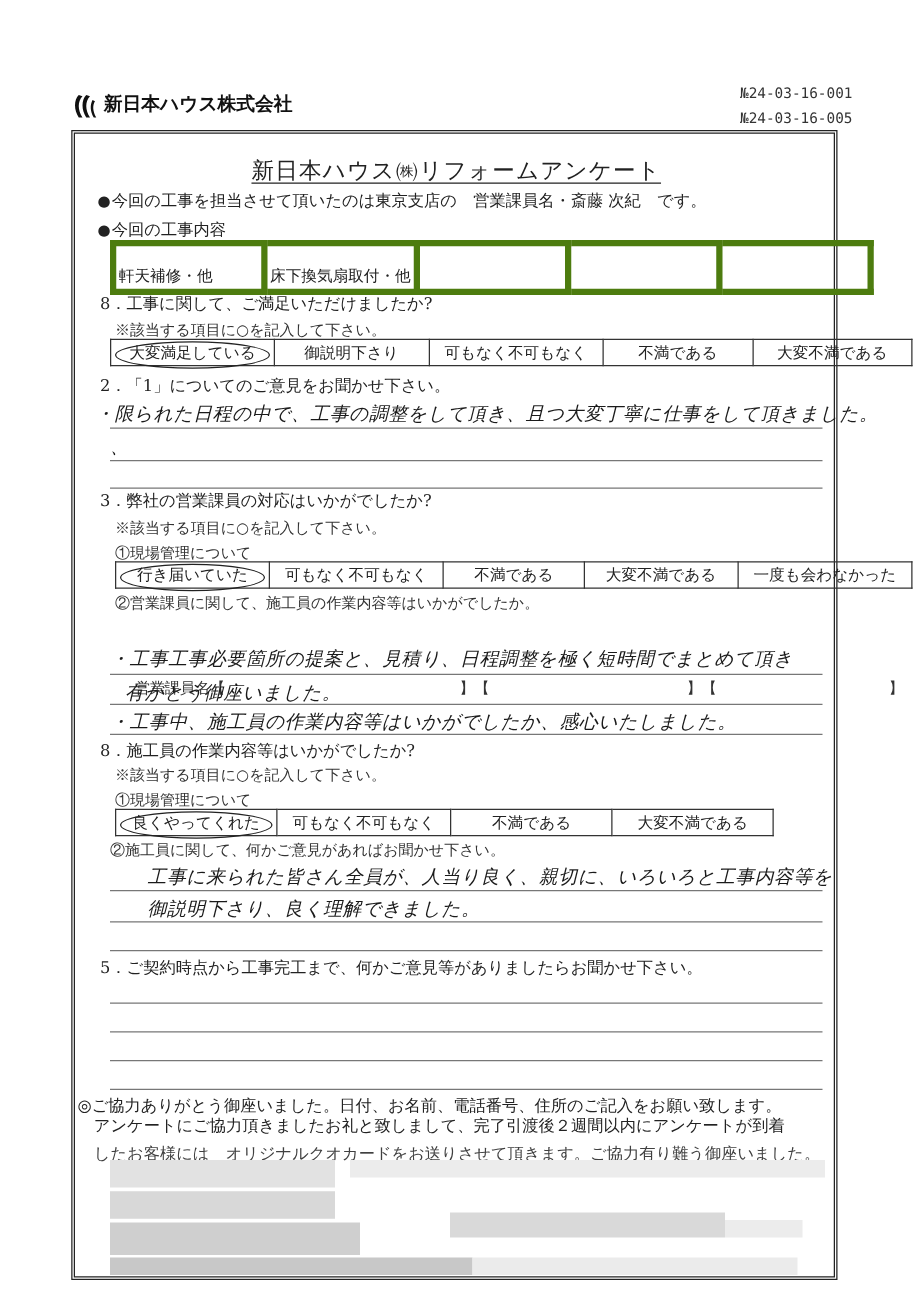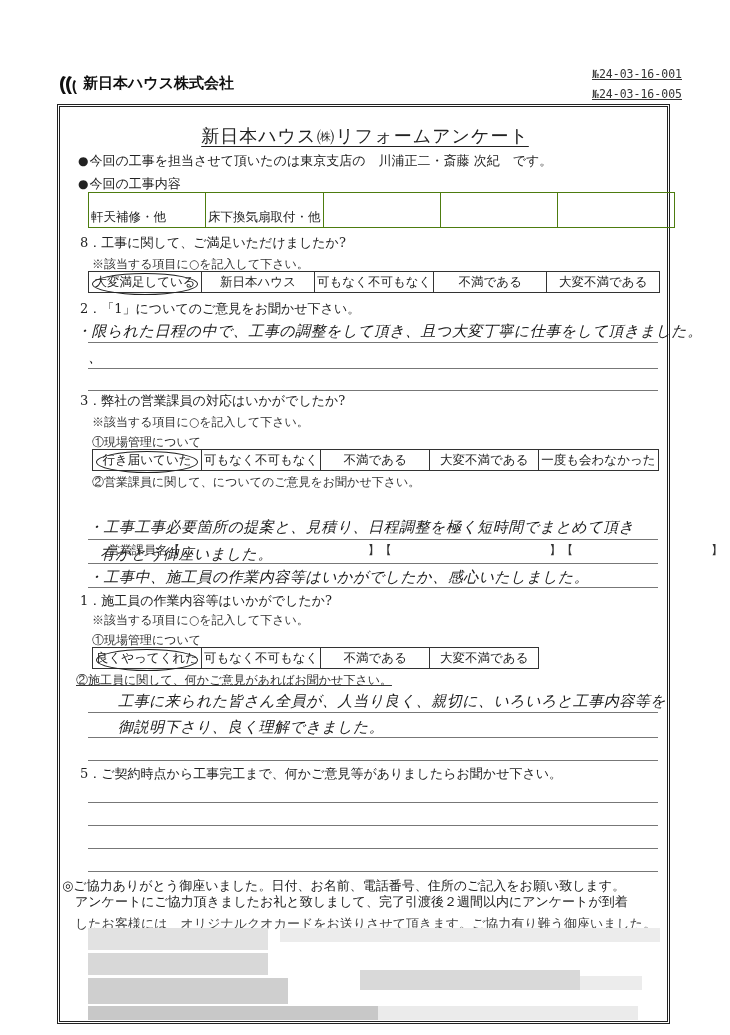--- a/index.html
+++ b/index.html
@@ -10,45 +10,45 @@
   }
   .logo {
     position: absolute; left: 57px; top: 74px; display: flex; align-items: flex-start;
     font-family: "DejaVu Sans", "Liberation Sans", sans-serif; font-size: 15px; font-weight: bold; color: #111;
   }
   .logo .mark { width: 22px; height: 22px; margin-right: 4px; }
   .docno {
     position: absolute; right: 48px; top: 64px; text-align: right;
     font-family: "DejaVu Sans Mono", "Liberation Mono", monospace; font-size: 11.5px; color: #333; line-height: 20px;
   }
-  .docno div { text-decoration: underline; }
+  .docno div { }
   .frame {
     position: absolute; left: 57px; top: 104px; width: 613px; height: 920px;
     border: 3px double #222; box-sizing: border-box;
   }
   .title {
     position: absolute; left: 0; right: 0; top: 124px; text-align: center;
     font-size: 18px; letter-spacing: 1px;
   }
   .title span { text-decoration: underline; text-underline-offset: 4px; font-family: Liberation Serif, serif; }
   .line { position: absolute; font-size: 13px; white-space: nowrap; }
   .sub { font-size: 12px; color: #333; }
   .bullet::before { content: "●"; font-size: 12px; margin-right: 1px; }
   table.opts { position: absolute; border-collapse: collapse; font-size: 12.5px; }
   table.opts td {
-    border: 1px solid #333; height: 20px; text-align: center; padding: 0 2px; white-space: nowrap;
+    border: 1px solid #333; height: 20px; text-align: center; padding: 0 12px; white-space: nowrap;
   }
   table.opts td.circled { position: relative; }
   table.opts td.circled::after {
     content: ""; position: absolute; left: 3px; right: 3px; top: 1px; bottom: -3px;
     border: 1.5px solid #222; border-radius: 50%;
   }
   table.work { position: absolute; left: 88px; top: 192px; border-collapse: collapse; font-size: 12.5px; }
   table.work td {
-    border: 1px solid #4d7c0f; width: 112px; height: 33px; vertical-align: bottom; padding: 0 2px 1px 2px; white-space: nowrap;
+    border: 5px solid #4d7c0f; width: 112px; height: 33px; vertical-align: bottom; padding: 0 2px 1px 2px; white-space: nowrap;
   }
   .rule { position: absolute; left: 88px; width: 570px; border-top: 1px solid #777; }
   .hand {
     position: absolute; white-space: nowrap;
     font-family: "DejaVu Sans", "Liberation Sans", sans-serif; font-size: 15px; color: #1a1a1a;
     font-style: italic; letter-spacing: 0.5px;
   }
   .blur { position: absolute; background: #d6d6d6; }
   .footer-note { position: absolute; left: 62px; font-size: 13px; white-space: nowrap; line-height: 16px; }
 </style>
@@ -65,42 +65,42 @@
 </div>
 <div class="docno">
   <div>№24-03-16-001</div>
   <div>№24-03-16-005</div>
 </div>
 
 <div class="frame"></div>
 
 <div class="title"><span>新日本ハウス㈱リフォームアンケート</span></div>
 
-<div class="line bullet" style="left:78px; top:152px;">今回の工事を担当させて頂いたのは東京支店の　川浦正二・斎藤 次紀　です。</div>
+<div class="line bullet" style="left:78px; top:152px;">今回の工事を担当させて頂いたのは東京支店の　営業課員名・斎藤 次紀　です。</div>
 <div class="line bullet" style="left:78px; top:175px;">今回の工事内容</div>
 
 <table class="work">
   <tbody>
       <tr>
     <td>軒天補修・他</td>
     <td>床下換気扇取付・他</td>
     <td></td>
     <td></td>
     <td></td>
   </tr>
 </tbody>
   </table>
 
 <div class="line" style="left:80px; top:234px;">8．工事に関して、ご満足いただけましたか?</div>
 <div class="line sub" style="left:92px; top:256px;">※該当する項目に○を記入して下さい。</div>
 <table class="opts" style="left:88px; top:271px;">
   <tbody>
       <tr>
     <td class="circled" style="width:108px;">大変満足している</td>
-    <td style="width:108px;">新日本ハウス</td>
+    <td style="width:108px;">御説明下さり</td>
     <td style="width:108px;">可もなく不可もなく</td>
     <td style="width:108px;">不満である</td>
     <td style="width:108px;">大変不満である</td>
   </tr>
 </tbody>
   </table>
 
 <div class="line" style="left:80px; top:300px;">2．「1」についてのご意見をお聞かせ下さい。</div>
 <div class="hand" style="left:76px; top:322px;">・限られた日程の中で、工事の調整をして頂き、且つ大変丁寧に仕事をして頂きました。</div>
 <div class="hand" style="left:88px; top:348px;">、</div>
@@ -115,51 +115,51 @@
   <tbody>
       <tr>
     <td class="circled" style="width:104px;margin-top:40px;">行き届いていた</td>
     <td style="width:104px;">可もなく不可もなく</td>
     <td style="width:104px;">不満である</td>
     <td style="width:104px;">大変不満である</td>
     <td style="width:104px;">一度も会わなかった</td>
   </tr>
 </tbody>
   </table>
-<div class="line sub" style="left:92px; top:474px;">②営業課員に関して、についてのご意見をお聞かせ下さい。</div>
+<div class="line sub" style="left:92px; top:474px;">②営業課員に関して、施工員の作業内容等はいかがでしたか。</div>
 <div class="line sub" style="left:108px; top:498px;margin-top:44px;">
   <span>営業課員名【</span>
   <span style="display:inline-block; width:180px;"></span>
   <span>】【</span>
   <span style="display:inline-block; width:150px;"></span>
   <span>】【</span>
   <span style="display:inline-block; width:130px;"></span>
   <span>】</span>
 </div>
 <div class="hand" style="left:88px; top:518px;">・工事工事必要箇所の提案と、見積り、日程調整を極く短時間でまとめて頂き</div>
 <div class="hand" style="left:100px; top:545px;">有がとう御座いました。</div>
 <div class="hand" style="left:88px; top:568px;">・工事中、施工員の作業内容等はいかがでしたか、感心いたしました。</div>
 <div class="rule" style="top:539px;"></div>
 <div class="rule" style="top:563px;"></div>
 <div class="rule" style="top:587px;"></div>
 
-<div class="line" style="left:80px; top:592px;">1．施工員の作業内容等はいかがでしたか?</div>
+<div class="line" style="left:80px; top:592px;">8．施工員の作業内容等はいかがでしたか?</div>
 <div class="line sub" style="left:92px; top:612px;">※該当する項目に○を記入して下さい。</div>
 <div class="line sub" style="left:92px; top:632px;">①現場管理について</div>
 <table class="opts" style="left:92px; top:647px;">
   <tbody>
       <tr>
     <td class="circled" style="width:104px;">良くやってくれた</td>
     <td style="width:104px;">可もなく不可もなく</td>
     <td style="width:104px;">不満である</td>
     <td style="width:104px;">大変不満である</td>
   </tr>
 </tbody>
   </table>
-<div class="line sub" style="left:76px; top:672px;text-decoration:underline;">②施工員に関して、何かご意見があればお聞かせ下さい。</div>
+<div class="line sub" style="left:88px; top:672px;">②施工員に関して、何かご意見があればお聞かせ下さい。</div>
 <div class="hand" style="left:118px; top:692px;">工事に来られた皆さん全員が、人当り良く、親切に、いろいろと工事内容等を</div>
 <div class="hand" style="left:118px; top:718px;">御説明下さり、良く理解できました。</div>
 <div class="rule" style="top:712px;"></div>
 <div class="rule" style="top:737px;"></div>
 <div class="rule" style="top:760px;"></div>
 
 <div class="line" style="left:80px; top:765px;text-align:center;">5．ご契約時点から工事完工まで、何かご意見等がありましたらお聞かせ下さい。</div>
 <div class="rule" style="top:802px;"></div>
 <div class="rule" style="top:825px;"></div>
 <div class="rule" style="top:848px;"></div>

